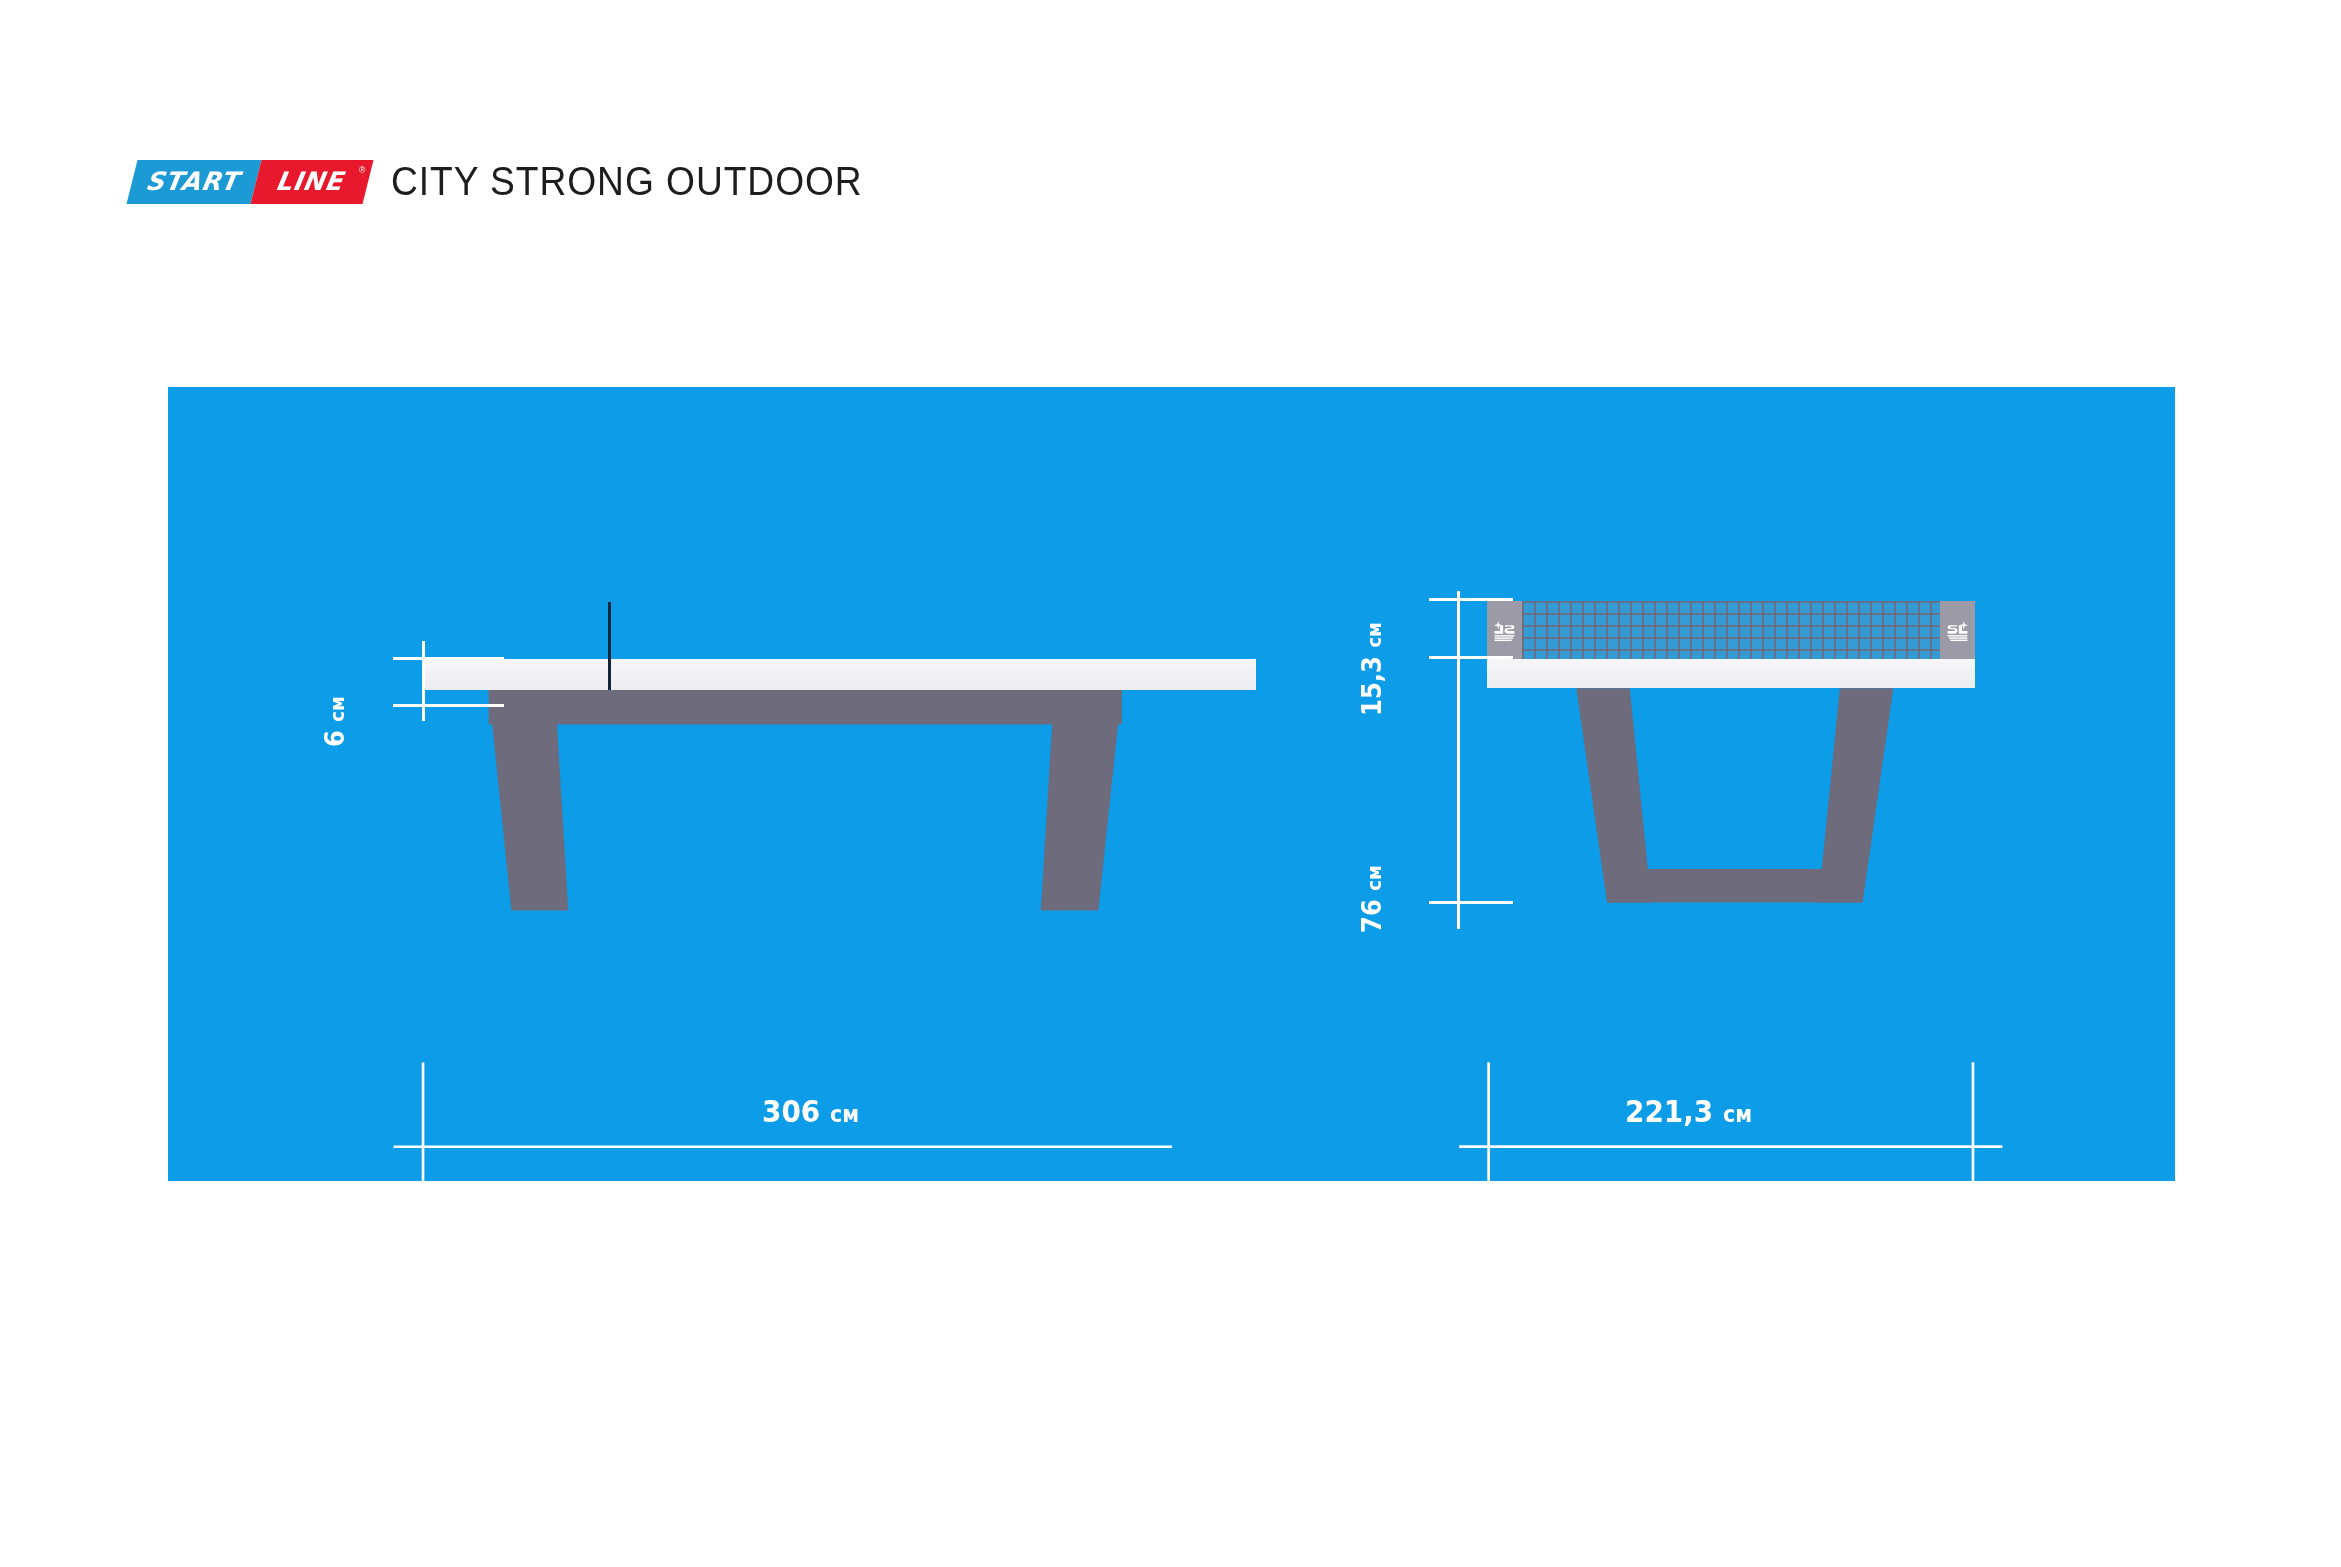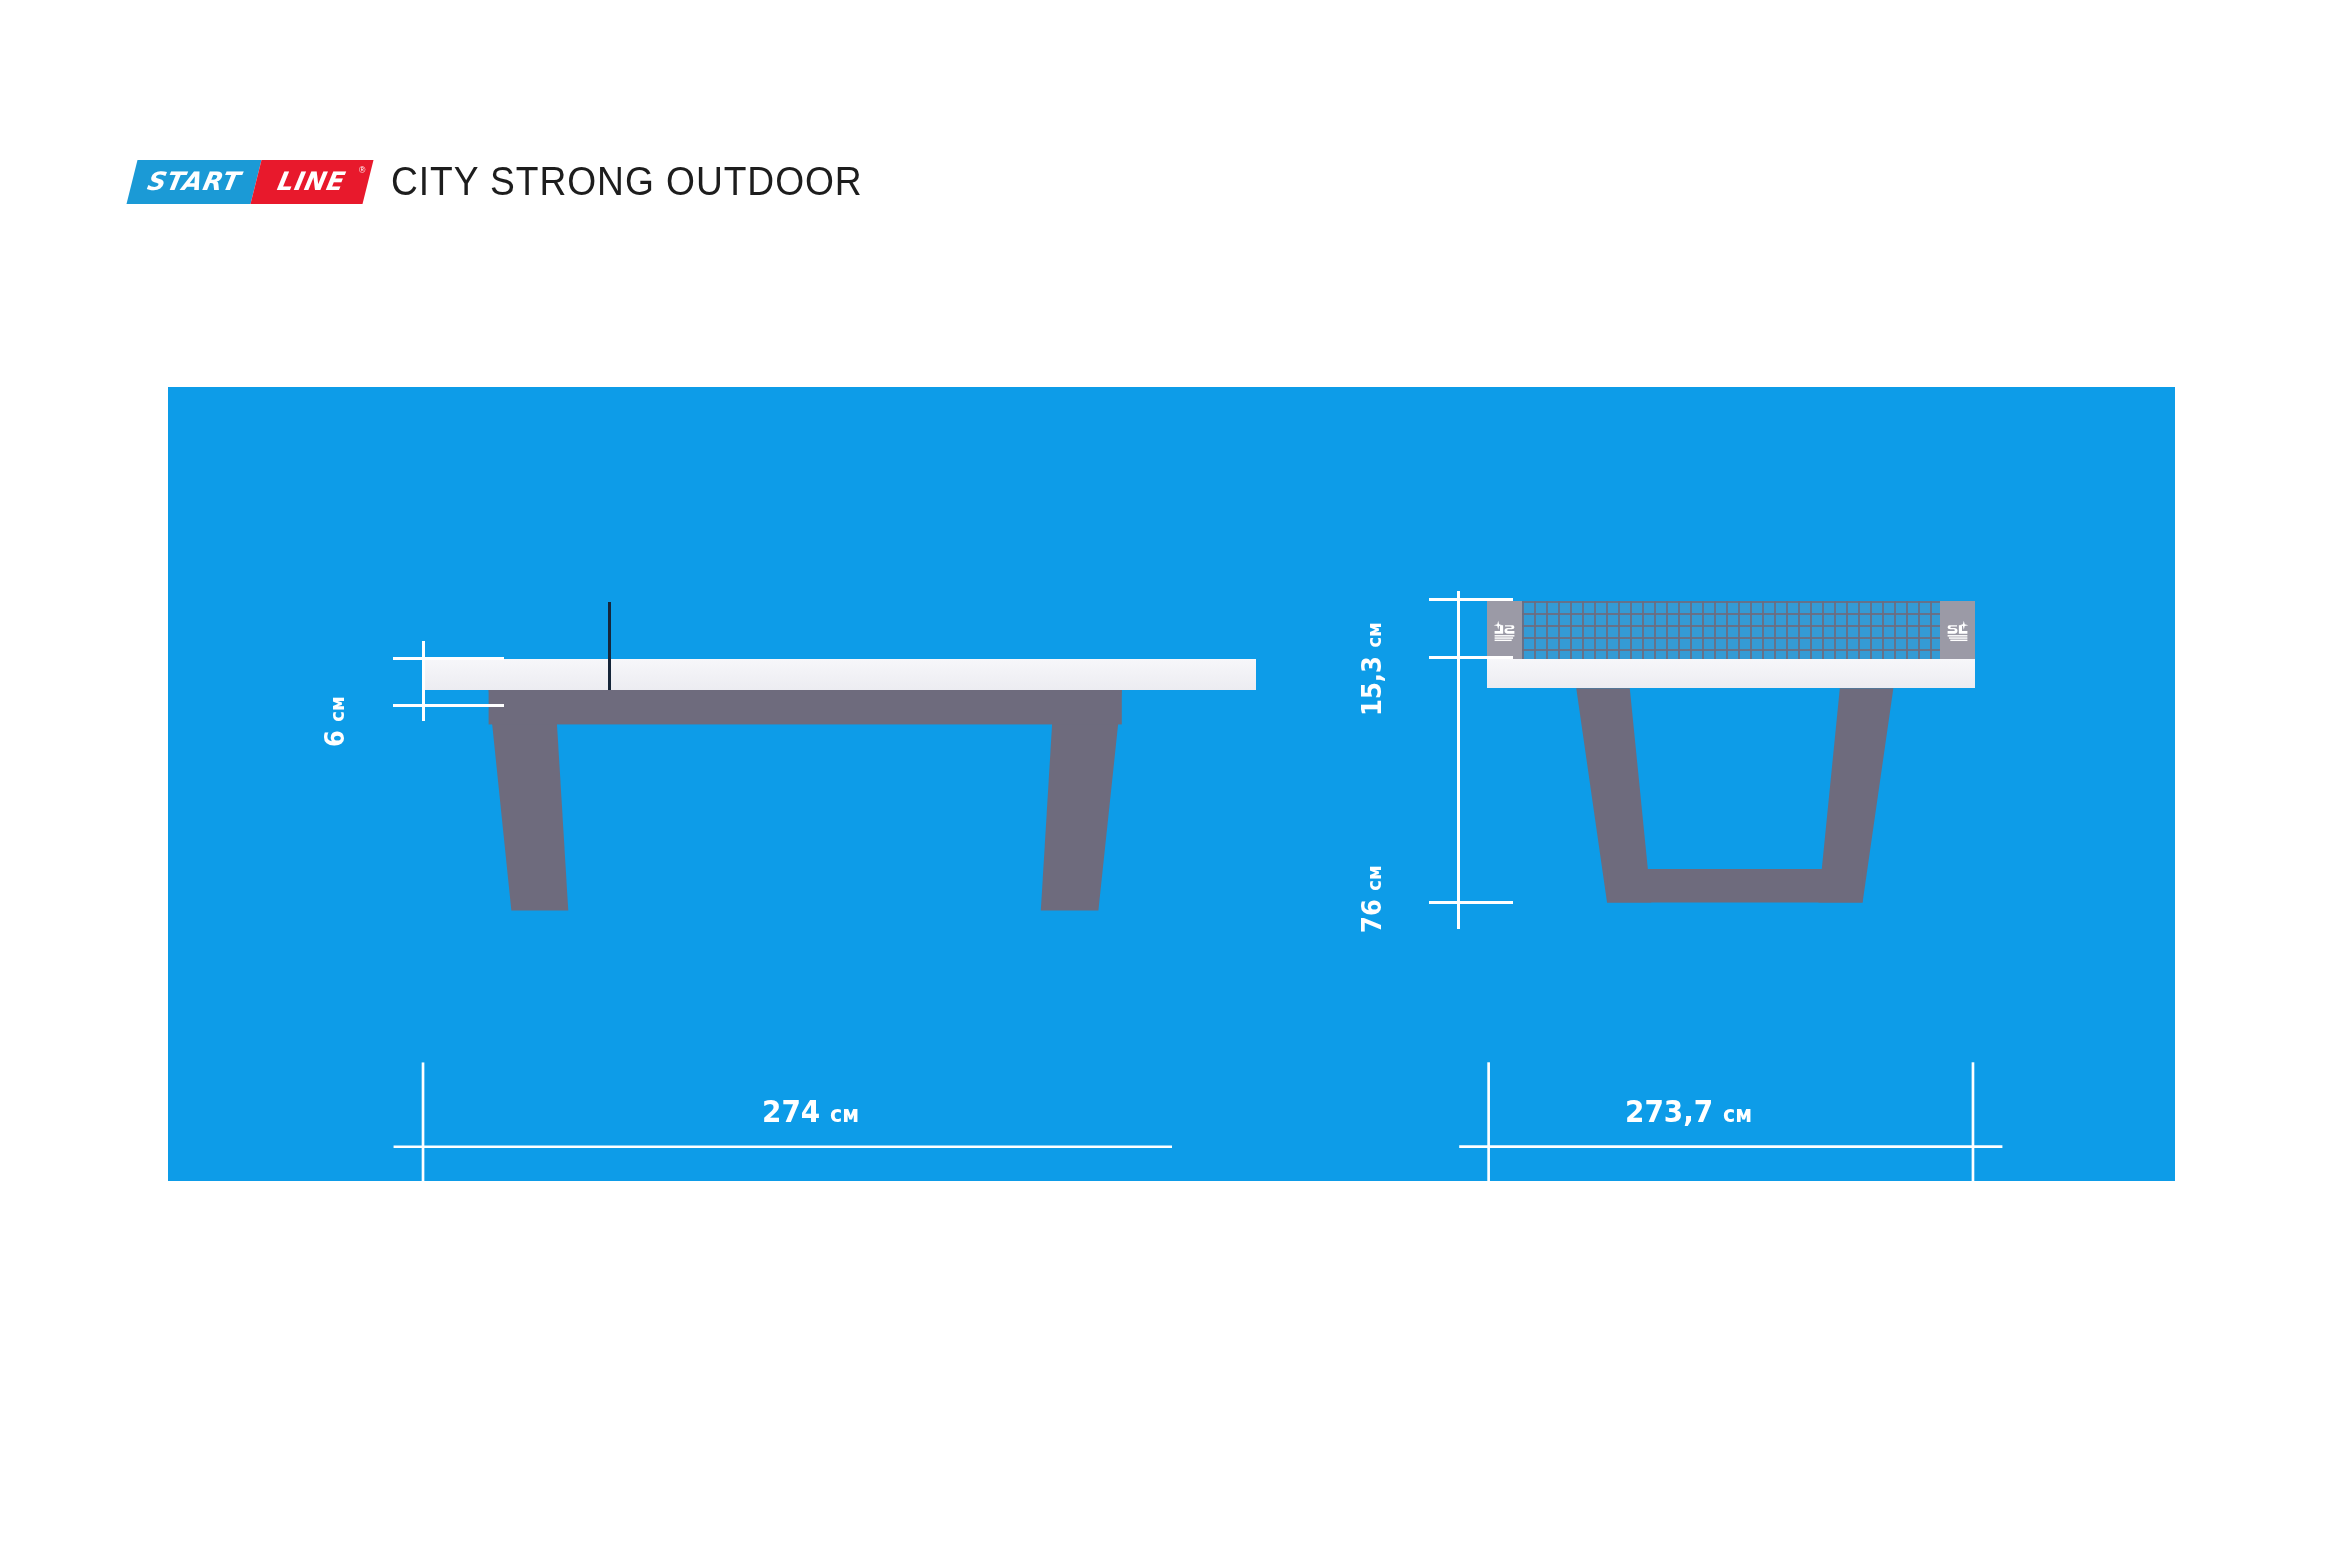--- a/index.html
+++ b/index.html
@@ -203,21 +203,21 @@
 
     <svg id="dim-274" viewBox="0 0 1500 1186">
 
       <line x1="381" y1="1009" x2="381" y2="1190" stroke="#ffffff" stroke-width="4"></line>
 
       <line x1="1628" y1="1009" x2="1628" y2="1190" stroke="#ffffff" stroke-width="4"></line>
 
       <line x1="337" y1="1135" x2="1672" y2="1135" stroke="#ffffff" stroke-width="4"></line>
     </svg>
     <span class="dim-label-h" style="left:594px;top:706px;font-size:31px;">
-      <span>274</span><span>&nbsp;</span><span class="unit">см</span>
+      <span>306</span><span>&nbsp;</span><span class="unit">см</span>
     </span>
   </div>
 
   <div id="end-view">
 
     <svg id="end-frame-svg" viewBox="0 0 1299 1186">
       <path d="M 404 450 L 484 450 L 516 770 L 450 770 Z" fill="#6e6b7d"></path>
       <path d="M 798 450 L 878 450 L 832 770 L 766 770 Z" fill="#6e6b7d"></path>
       <path d="M 450 720 L 832 720 L 832 770 L 450 770 Z" fill="#6e6b7d"></path>
     </svg>
@@ -264,17 +264,17 @@
         <span>76</span><span>&nbsp;</span><span class="unit">см</span>
       </span>
     </div>
 
     <svg id="dim-1525" viewBox="0 0 1299 1186">
       <line x1="273" y1="1009" x2="273" y2="1190" stroke="#ffffff" stroke-width="4"></line>
       <line x1="997" y1="1009" x2="997" y2="1190" stroke="#ffffff" stroke-width="4"></line>
       <line x1="229" y1="1135" x2="1041" y2="1135" stroke="#ffffff" stroke-width="4"></line>
     </svg>
     <span class="dim-label-h" style="left:319px;top:706px;font-size:31px;">
-      <span>273,7</span><span>&nbsp;</span><span class="unit">см</span>
+      <span>221,3</span><span>&nbsp;</span><span class="unit">см</span>
     </span>
   </div>
 </div>
 
 
 </body></html>

